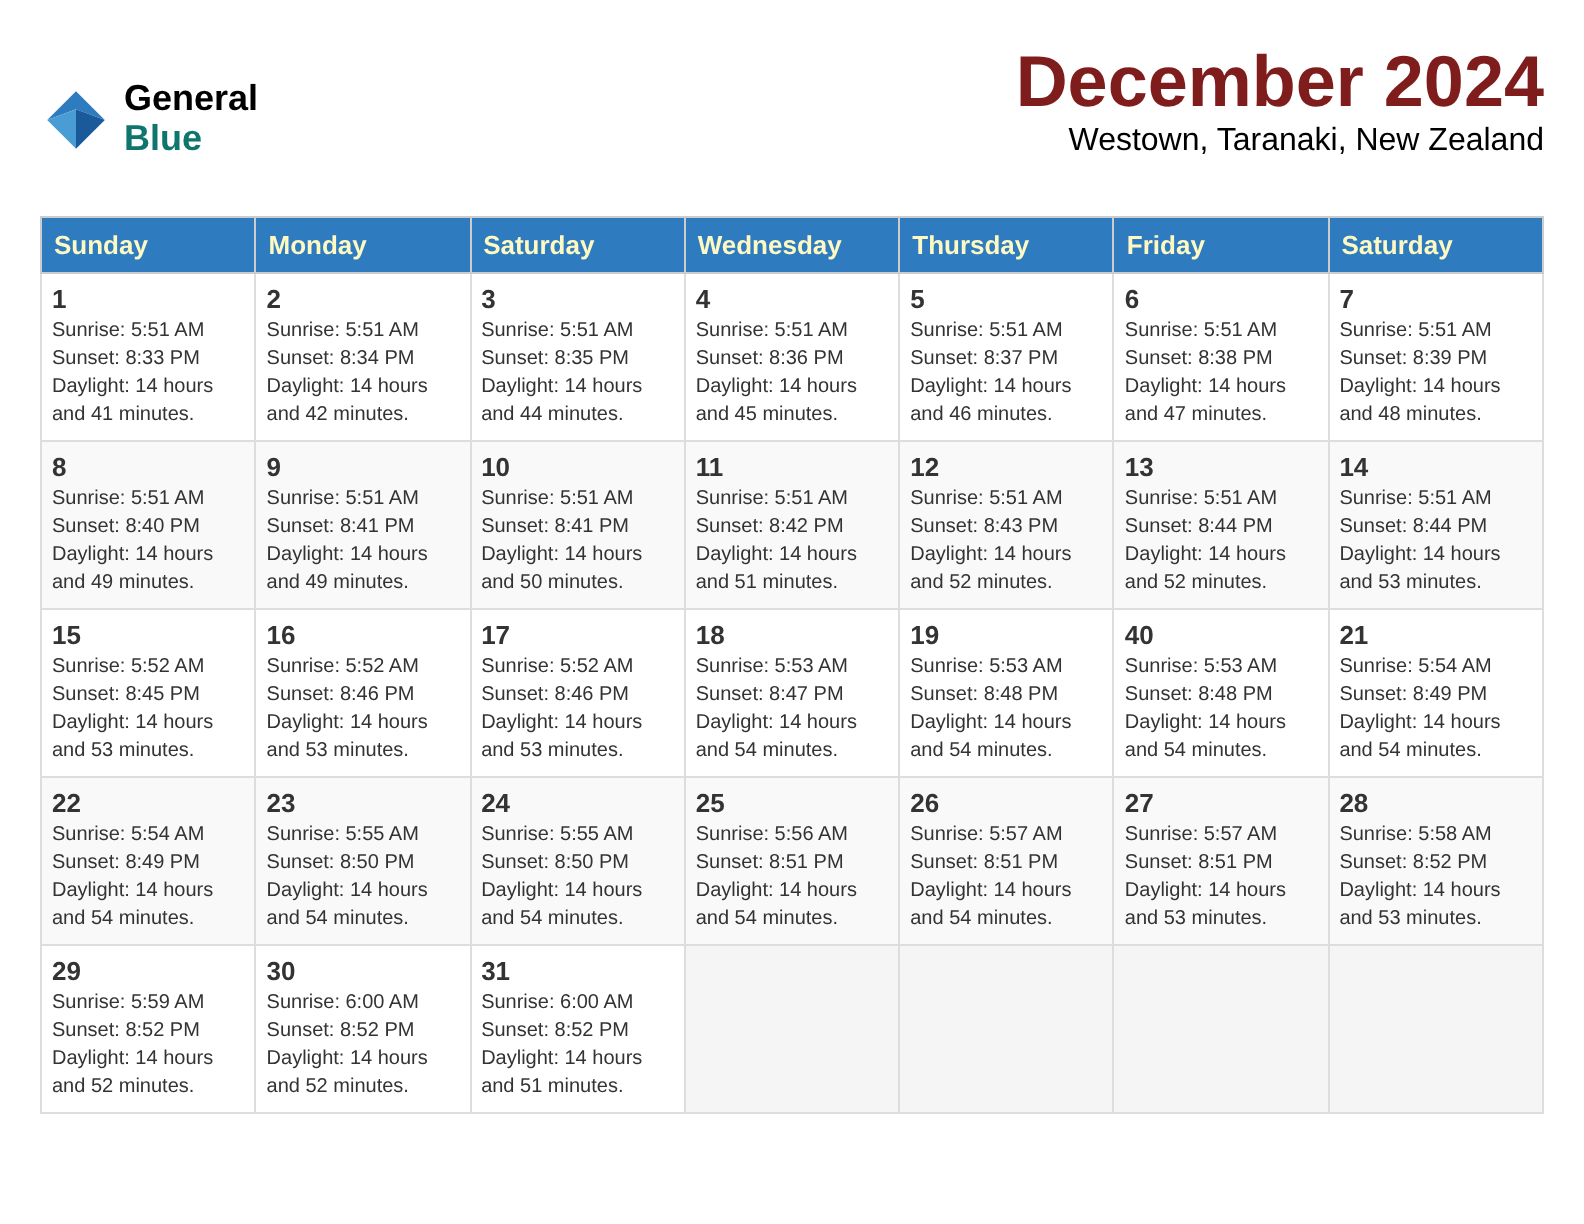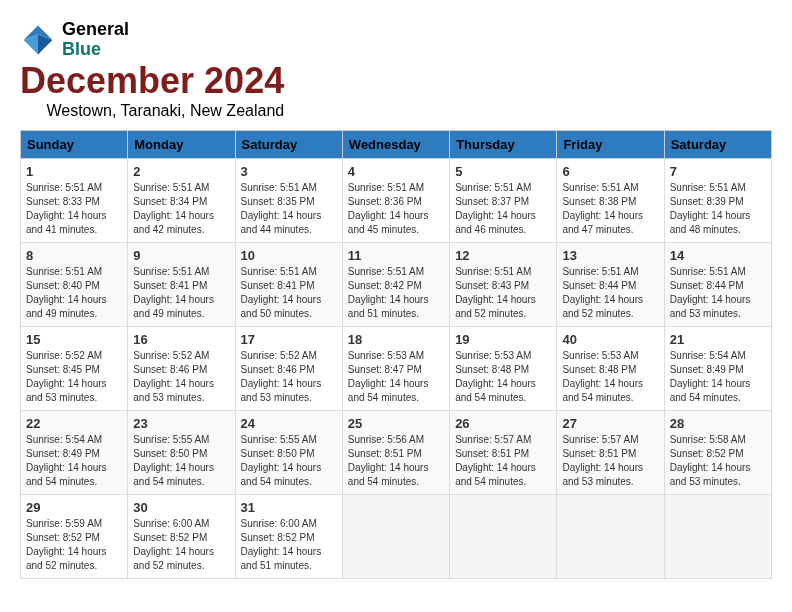--- a/index.html
+++ b/index.html
@@ -6,23 +6,22 @@
     body {
       font-family: Arial, sans-serif;
       background: #fff;
       width: 792px;
       min-height: 612px;
       padding: 20px;
     }
     .header-area {
       display: flex;
       justify-content: space-between;
-      align-items: flex-start;
-      margin-bottom: 10px;
-      flex-direction: column;
+      align-items: flex-end;
+      margin-bottom: 28px;
     }
     .logo {
       display: flex;
       align-items: center;
       gap: 6px;
     }
     .logo-text {
       font-size: 18px;
       font-weight: bold;
       color: #000;
@@ -47,21 +46,21 @@
       font-size: 16px;
       color: #000000;
     }
     table {
       width: 100%;
       border-collapse: collapse;
       table-layout: fixed;
     }
     th {
       background-color: #2e7bbf;
-      color: #000000;
+      color: #fef9c3;
       font-size: 13px;
       font-weight: bold;
       text-align: left;
       padding: 6px 6px;
       border: 1px solid #ccc;
     }
     td {
       vertical-align: top;
       border: 1px solid #ddd;
       padding: 5px 5px;

